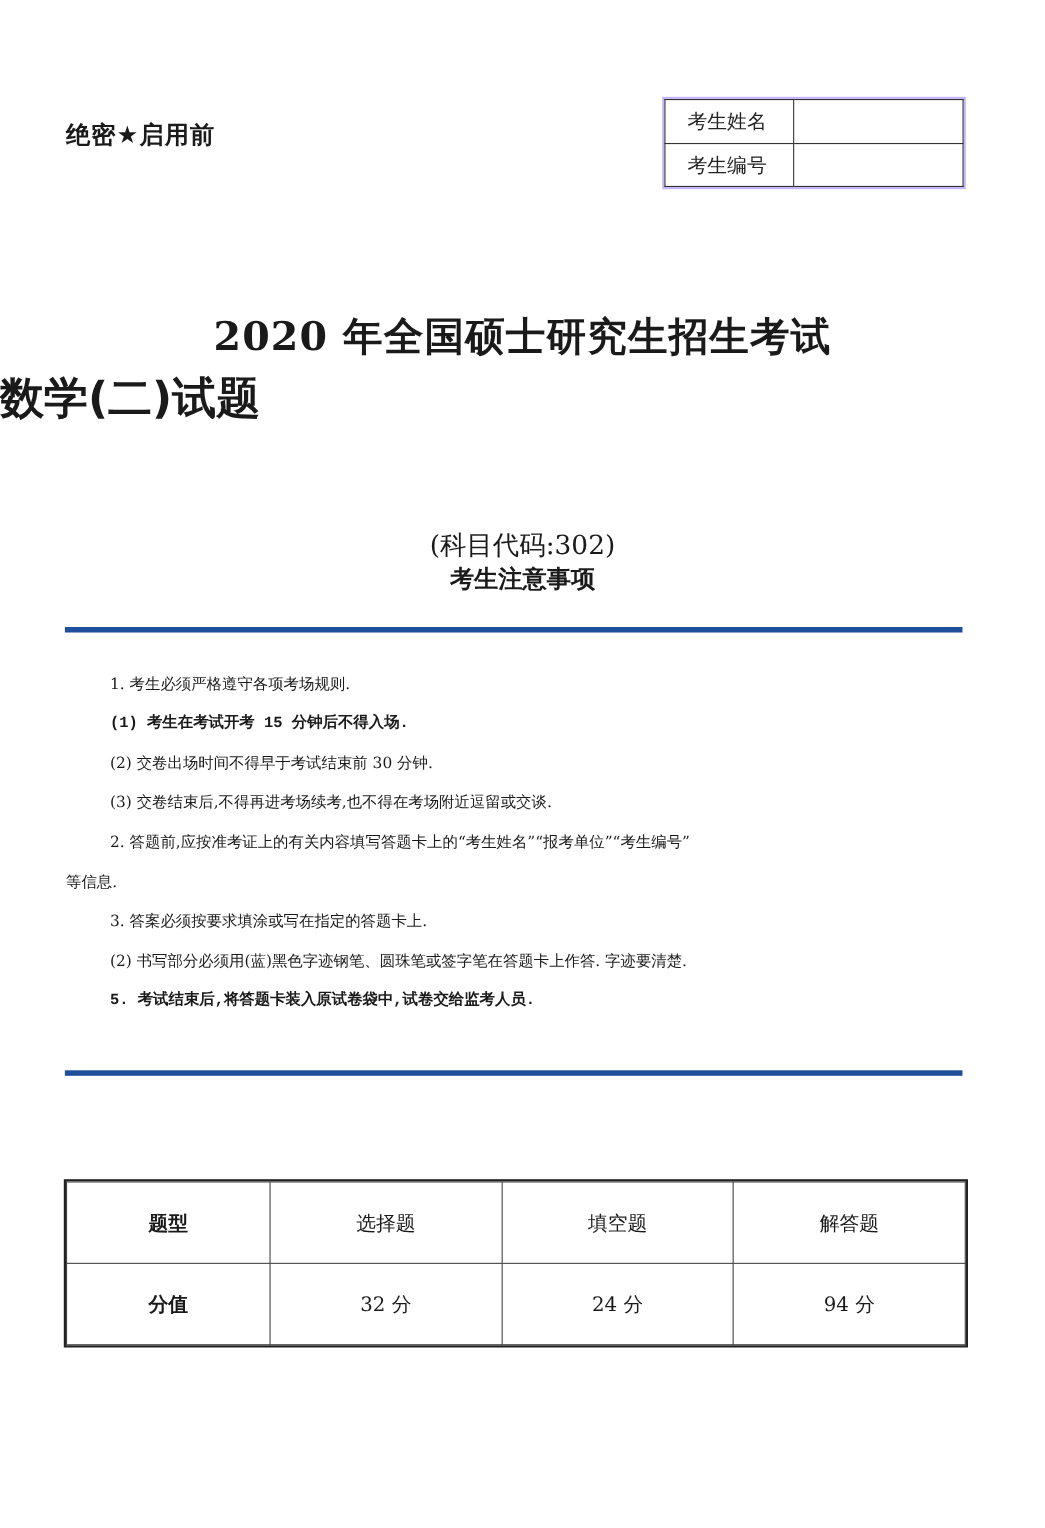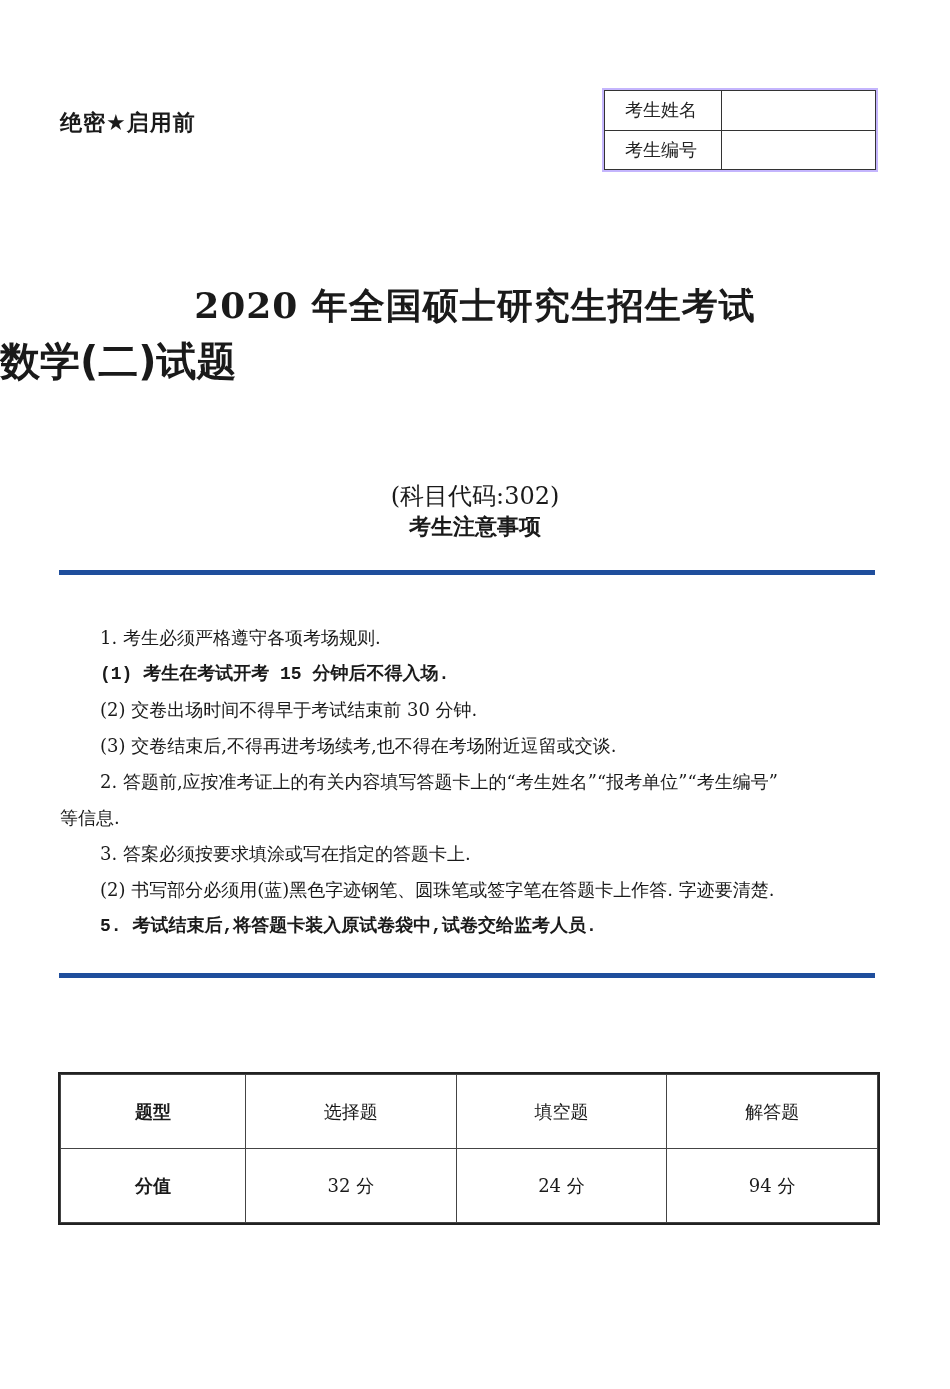--- a/index.html
+++ b/index.html
@@ -30,21 +30,21 @@
     position: absolute; left: 0; width: 950px; top: 436px; text-align: center;
     font-size: 24px; font-family: "DejaVu Serif", serif; margin-top: 44px;
   }
   .notice-head {
     position: absolute; left: 0; width: 950px; top: 512px; text-align: center;
     font-size: 22px; font-weight: bold; font-family: "DejaVu Sans", sans-serif;
   }
   .rule { position: absolute; left: 59px; width: 816px; height: 5px; background: #1f4e9c; }
   .rule.top { top: 570px; }
   .rule.bottom { top: 973px; }
-  .notes { position: absolute; left: 60px; top: 620px; width: 815px; font-size: 18px; line-height: 36px; }
+  .notes { position: absolute; left: 60px; top: 604px; width: 815px; font-size: 14px; line-height: 36px; }
   .notes .ln { white-space: nowrap; }
   .notes .ind { padding-left: 40px; }
   .notes .bold { font-weight: bold; font-family: Liberation Mono, monospace; }
   .score {
     position: absolute; left: 58px; top: 1072px; width: 818px; height: 149px;
     border: 2px solid #222; border-collapse: collapse;
   }
   .score table { width: 100%; height: 100%; border-collapse: collapse; }
   .score td { border: 1px solid #444; text-align: center; font-size: 18px; height: 49px; }
   .score td.rh { width: 182px; font-weight: bold; font-family: "DejaVu Sans", sans-serif; margin-top: 28px; }

